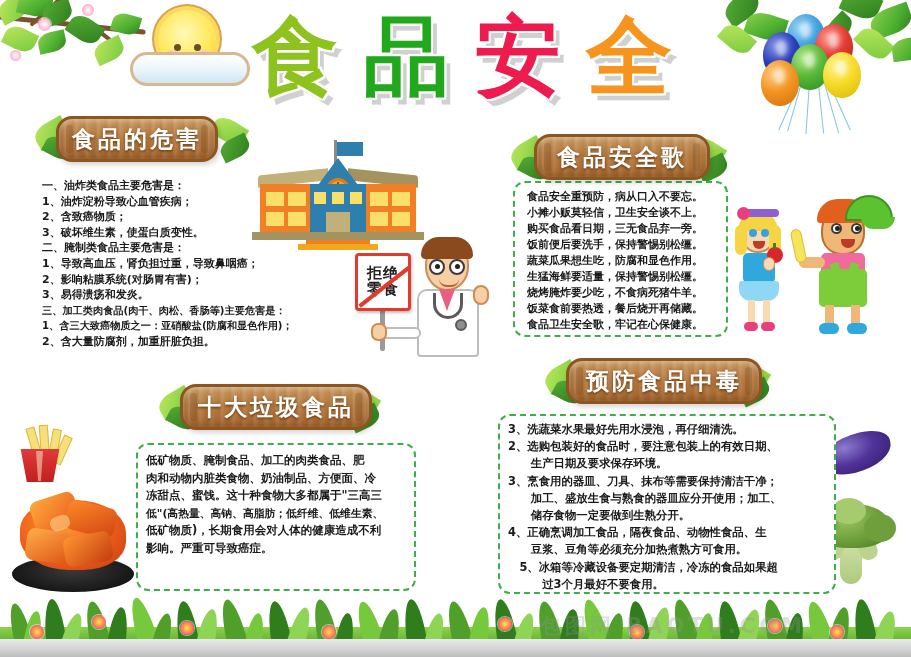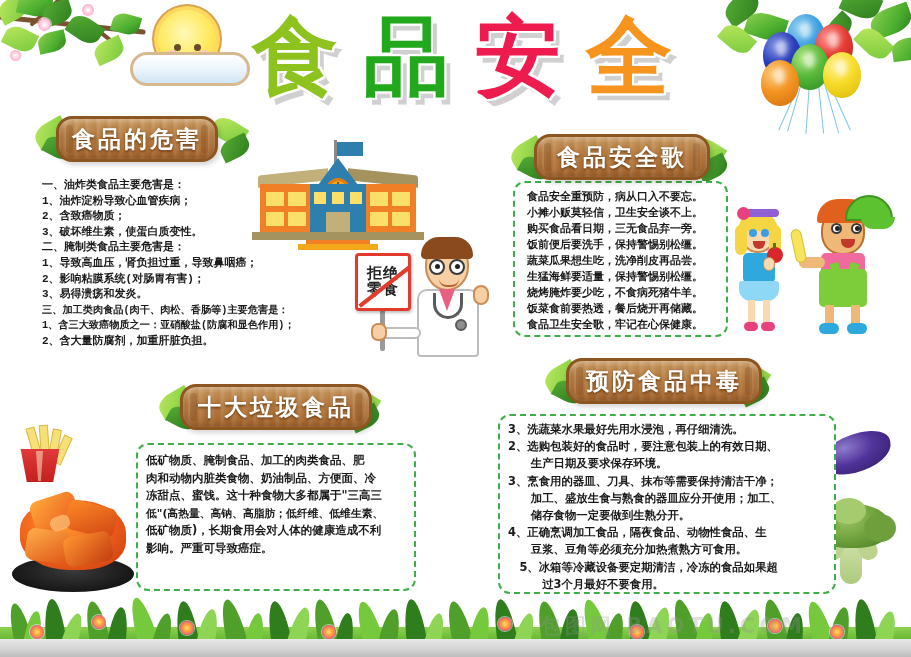--- a/index.html
+++ b/index.html
@@ -245,21 +245,21 @@
   <div class="leafgroup" style="left:34px; top:112px; width:220px; height:58px;">
     <div class="leaf light" style="left:0px;  top:10px; width:34px; height:22px; transform:rotate(-30deg);"></div>
     <div class="leaf dark" style="left:10px; top:26px; width:30px; height:20px; transform:rotate(28deg);"></div>
     <div class="leaf light" style="left:178px;top:8px;  width:34px; height:22px; transform:rotate(32deg);"></div>
     <div class="leaf dark" style="left:186px;top:26px; width:30px; height:20px; transform:rotate(-26deg);"></div>
   </div>
   <div class="plaque" style="left:56px; top:116px; width:162px; height:46px;">
     <span class="ptext" style="font-size:23px;text-align:right;">食品的危害</span>
   </div>
 
-  <div class="bodytext" style="position:absolute; left:42px; top:178px; width:330px; z-index:3; font-size:11px; line-height:15.6px;font-family:Liberation Mono, monospace;">
+  <div class="bodytext" style="position:absolute; left:42px; top:178px; width:330px; z-index:3; font-size:11px; line-height:15.6px;">
     <div class="line">一、油炸类食品主要危害是：</div>
     <div class="line">1、油炸淀粉导致心血管疾病；</div>
     <div class="line">2、含致癌物质；</div>
     <div class="line">3、破坏维生素，使蛋白质变性。</div>
     <div class="line">二、腌制类食品主要危害是：</div>
     <div class="line">1、导致高血压，肾负担过重，导致鼻咽癌；</div>
     <div class="line">2、影响粘膜系统(对肠胃有害)；</div>
     <div class="line">3、易得溃疡和发炎。</div>
     <div class="line" style="font-size:10.2px;">三、加工类肉食品(肉干、肉松、香肠等)主要危害是：</div>
     <div class="line" style="font-size:10.2px;">1、含三大致癌物质之一：亚硝酸盐(防腐和显色作用)；</div>
@@ -349,21 +349,21 @@
   <div class="plaque" style="left:534px; top:134px; width:176px; height:46px;">
     <span class="ptext" style="font-size:23px;">食品安全歌</span>
   </div>
 
   <div class="dashbox" style="left:513px; top:181px; width:215px; height:156px;"></div>
   <div class="bodytext" style="position:absolute; left:527px; top:189px; width:200px; z-index:4; font-size:11px; line-height:16px;">
     <div class="line">食品安全重预防，病从口入不要忘。</div>
     <div class="line">小摊小贩莫轻信，卫生安全谈不上。</div>
     <div class="line">购买食品看日期，三无食品弃一旁。</div>
     <div class="line">饭前便后要洗手，保持警惕别松缰。</div>
-    <div class="line">蔬菜瓜果想生吃，洗净削皮再品尝。</div>
+    <div class="line">蔬菜瓜果想生吃，防腐和显色作用。</div>
     <div class="line">生猛海鲜要适量，保持警惕别松缰。</div>
     <div class="line">烧烤腌炸要少吃，不食病死猪牛羊。</div>
     <div class="line">饭菜食前要热透，餐后烧开再储藏。</div>
     <div class="line">食品卫生安全歌，牢记在心保健康。</div>
   </div>
 
   <div id="kids">
 
     <div style="position:absolute; left:4px; top:22px; width:34px; height:36px; border-radius:48%;
                 background:#f8d9b0; border:2px solid #c98d55;"></div>

